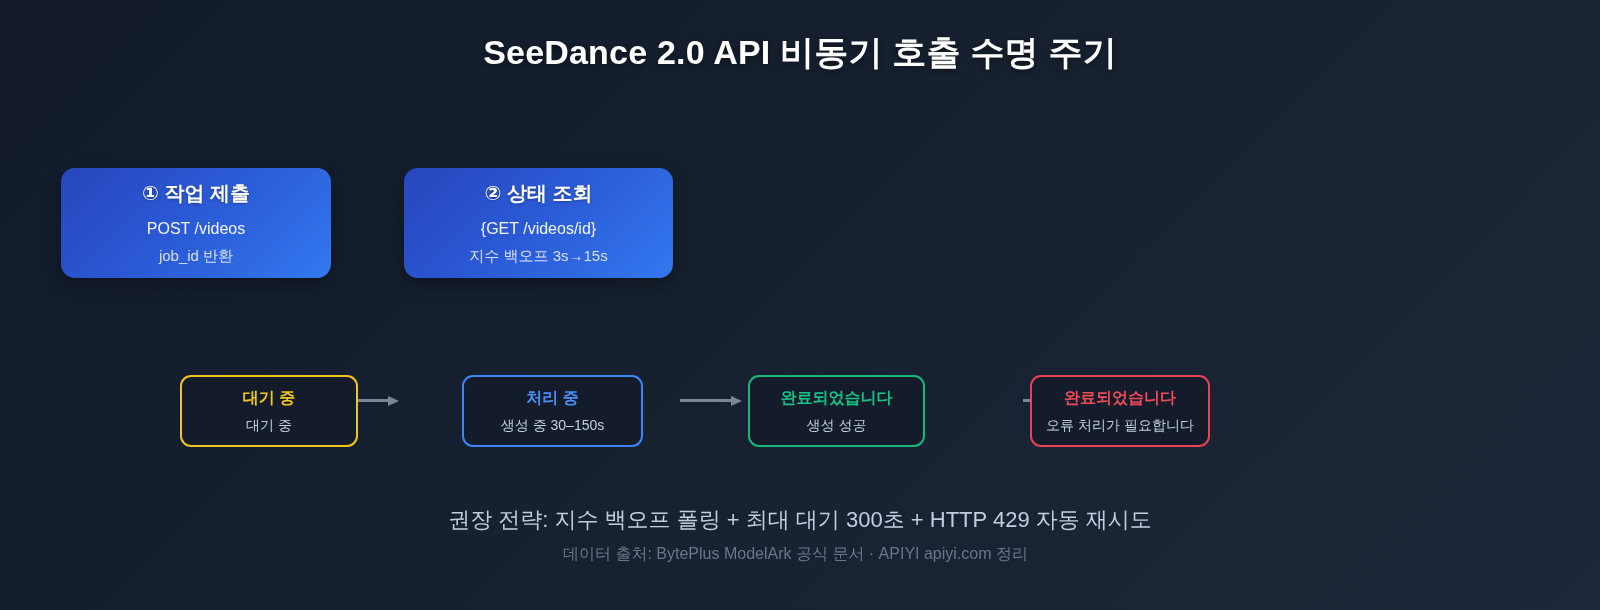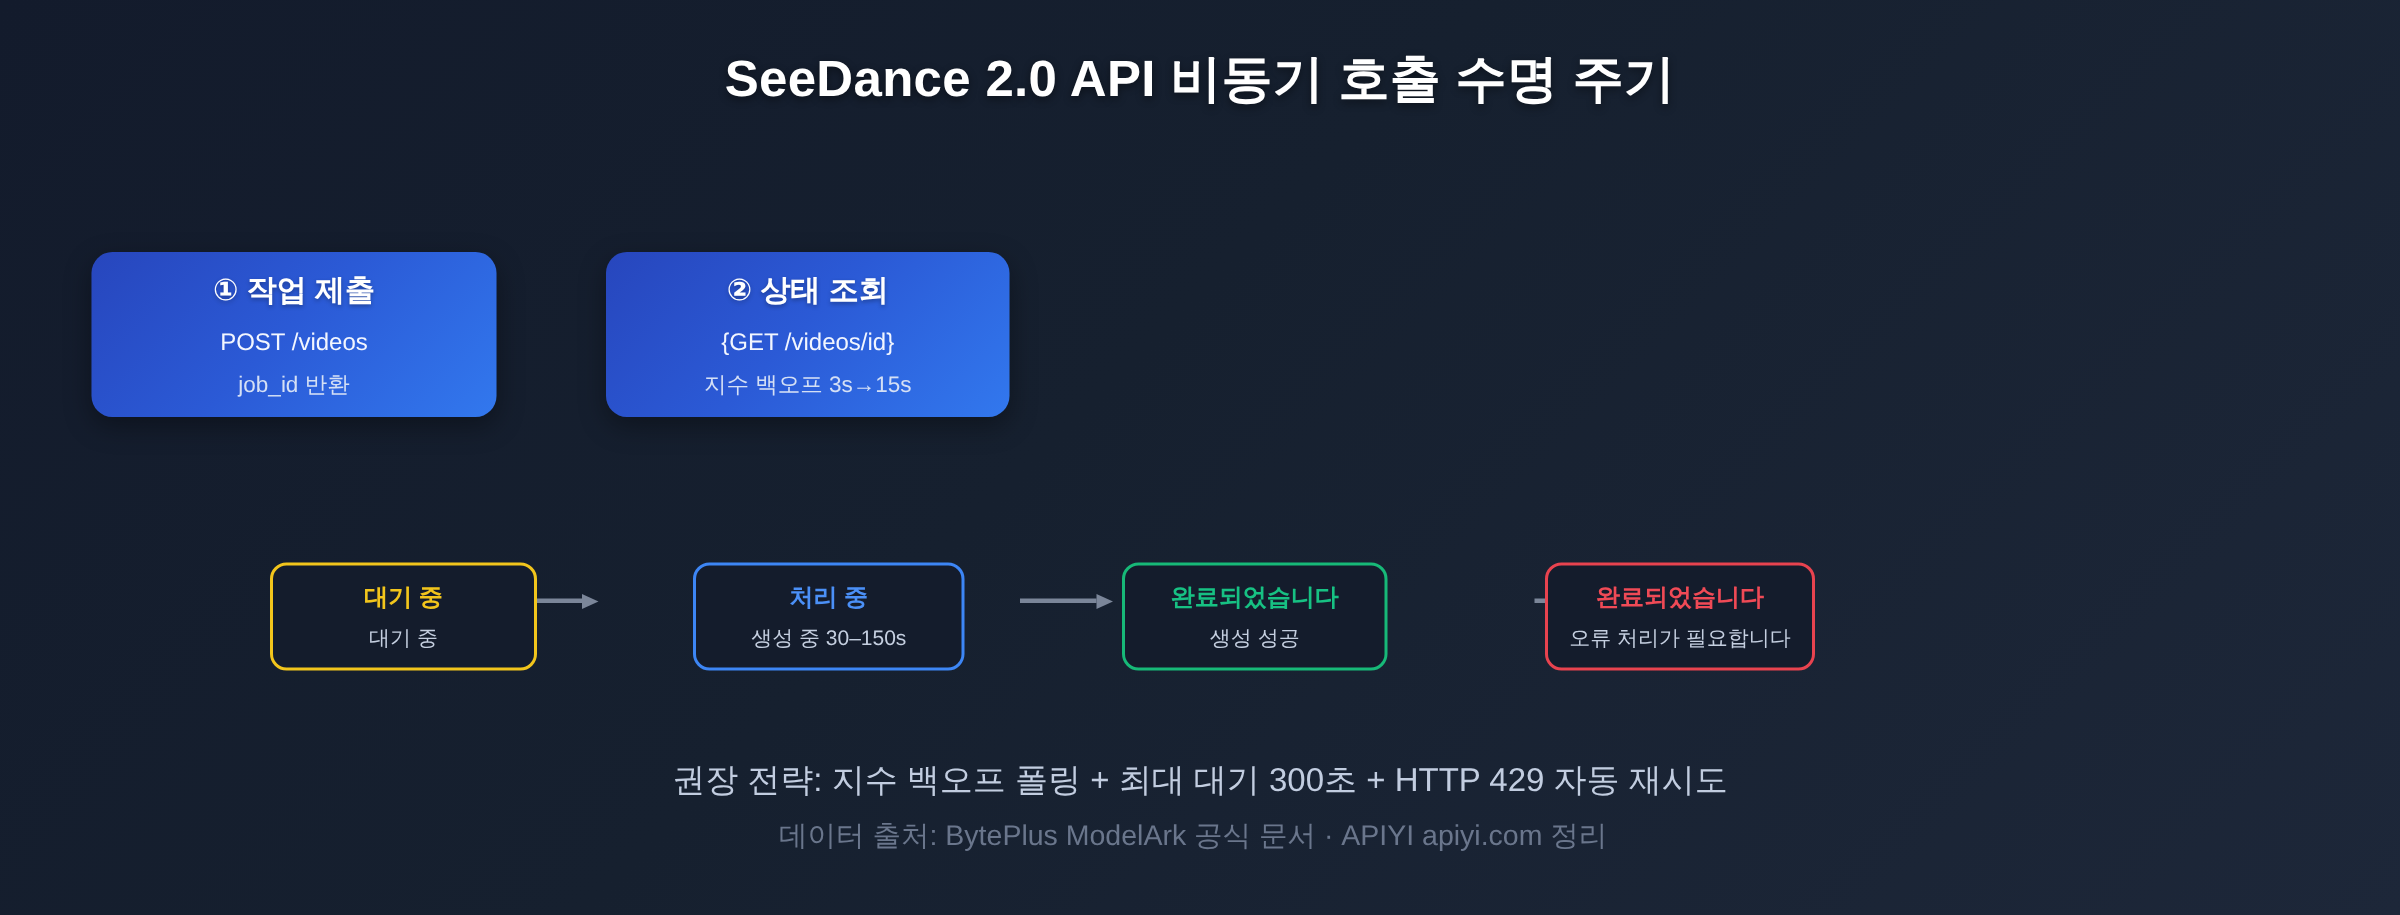--- a/index.html
+++ b/index.html
@@ -174,21 +174,21 @@
     font-size: 22px;
     color: #c2cde0;
   }
 
   .footer-source {
     position: absolute;
     top: 544px;
     left: 0;
     width: 1591px;
     text-align: center;
-    font-size: 19px;
+    font-size: 16px;
     color: #6a768c;
   }
 </style>
 </head>
 <body>
 
 <div class="page">
 
   <div class="title">SeeDance 2.0 API 비동기 호출 수명 주기</div>
 

